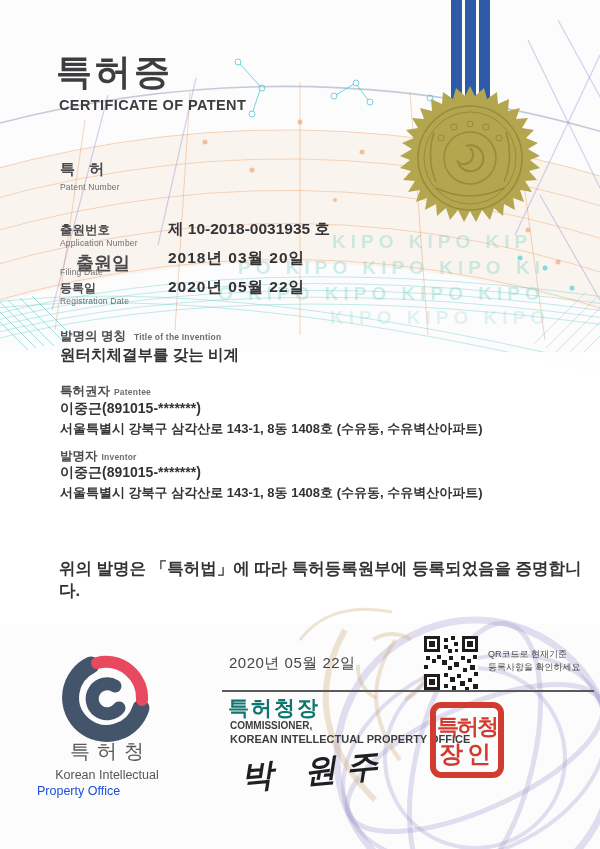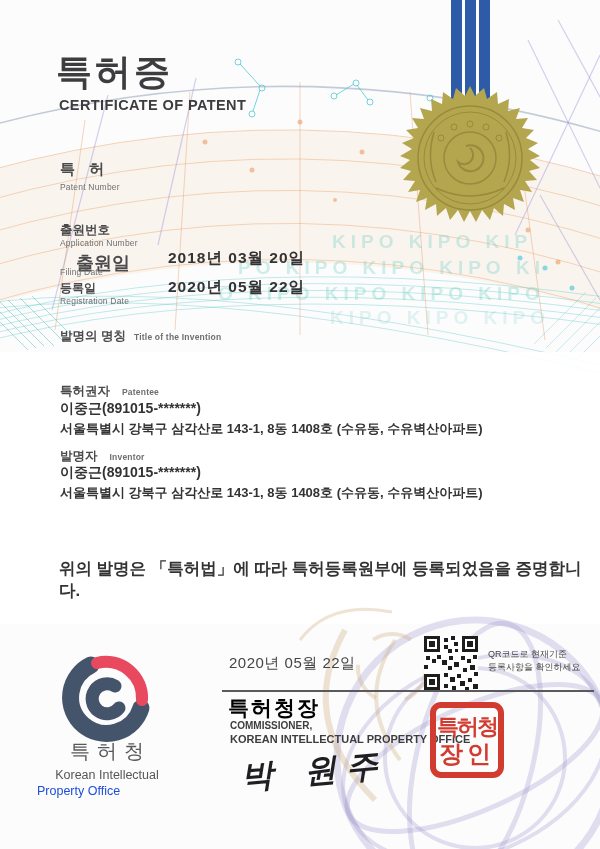--- a/index.html
+++ b/index.html
@@ -28,35 +28,35 @@
   .f-fil-en{left:60px;top:267px;}
   .f-fil-val{left:168px;top:248px;font-size:15.5px;letter-spacing:1px;}
   .f-reg-ko{left:60px;top:280px;font-size:12px;}
   .f-reg-en{left:60px;top:296px;}
   .f-reg-val{left:168px;top:277px;font-size:15.5px;letter-spacing:1px;}
   
   .inv-lbl{left:60px;top:328px;font-size:12.5px;}
   .inv-lbl .lbl-en{margin-left:8px;}
   .inv-title{left:60px;top:345px;font-size:15.5px;}
   .pat-lbl{left:60px;top:383px;font-size:12.5px;}
-  .pat-lbl .lbl-en,.invr-lbl .lbl-en{margin-left:12px;}
+  .pat-lbl .lbl-en,.invr-lbl .lbl-en{margin-left:4px;}
   .pat-name{left:60px;top:400px;font-size:14px;}
   .pat-addr{left:60px;top:420px;font-size:13px;}
   .invr-lbl{left:60px;top:448px;font-size:12.5px;}
   .invr-name{left:60px;top:464px;font-size:14px;}
   .invr-addr{left:60px;top:484px;font-size:13px;}
   
   .stmt-ko{left:59px;top:558px;width:525px;font-size:16.5px;font-weight:700;color:#333335;}
   .stmt-en1{left:59px;top:562px;font-size:14.5px;font-weight:700;color:#38383a;}
   .stmt-en2{left:59px;top:581px;font-size:14.5px;font-weight:700;color:#38383a;}
   
   .issue-date{left:229px;top:654px;font-size:15px;color:#454547;letter-spacing:.5px;}
   .qr-note{left:488px;top:648px;font-size:9px;color:#444;line-height:13px;}
   .rule{left:222px;top:690px;width:372px;height:2px;background:#5a5a5c;}
-  .comm-ko{left:228px;top:694px;font-size:21px;font-weight:800;letter-spacing:2px;color:#000000;}
+  .comm-ko{left:228px;top:694px;font-size:21px;font-weight:800;letter-spacing:2px;color:#0f766e;}
   .comm-en1{left:230px;top:720px;font-size:10px;font-weight:700;color:#3d3d40;}
   .comm-en2{left:230px;top:733px;font-size:11px;font-weight:700;color:#3d3d40;}
   
   .agency-ko{left:37px;top:738px;width:140px;text-align:center;font-size:20px;color:#58585a;letter-spacing:7px;text-indent:7px;}
   .agency-en1{left:37px;top:768px;width:140px;text-align:center;font-size:12.5px;color:#565658;}
   .agency-en2{left:37px;top:784px;width:140px;text-align:left;font-size:12.5px;color:#1d4ed8;}
 </style>
 </head>
 <body>
 
@@ -204,32 +204,34 @@
   </svg>
 
   <div class="abs title-ko">특허증</div>
   <div class="abs title-en">CERTIFICATE OF PATENT</div>
 
   <div class="abs lbl-ko f-patent-ko">특 허</div>
   <div class="abs lbl-en f-patent-en">Patent Number</div>
 
   <div class="abs lbl-ko f-app-ko">출원번호</div>
   <div class="abs lbl-en f-app-en">Application Number</div>
+  <div class="abs val f-app-val">제 10-2018-0031935 호</div>
 
   <div class="abs lbl-ko f-fil-ko">출원일</div>
   <div class="abs lbl-en f-fil-en">Filing Date</div>
   <div class="abs val f-fil-val">2018년  03월  20일</div>
 
   <div class="abs lbl-ko f-reg-ko">등록일</div>
   <div class="abs lbl-en f-reg-en">Registration Date</div>
   <div class="abs val f-reg-val">2020년  05월  22일</div>
 
   <div class="abs lbl-ko inv-lbl">
     <span>발명의 명칭</span><span class="lbl-en">Title of the Invention</span>
   </div>
+  <div class="abs val inv-title">원터치체결부를 갖는 비계</div>
 
   <div class="abs lbl-ko pat-lbl">
     <span>특허권자</span><span class="lbl-en">Patentee</span>
   </div>
   <div class="abs val pat-name">이중근(891015-*******)</div>
   <div class="abs val pat-addr">서울특별시 강북구 삼각산로 143-1, 8동 1408호 (수유동, 수유벽산아파트)</div>
 
   <div class="abs lbl-ko invr-lbl">
     <span>발명자</span><span class="lbl-en">Inventor</span>
   </div>

